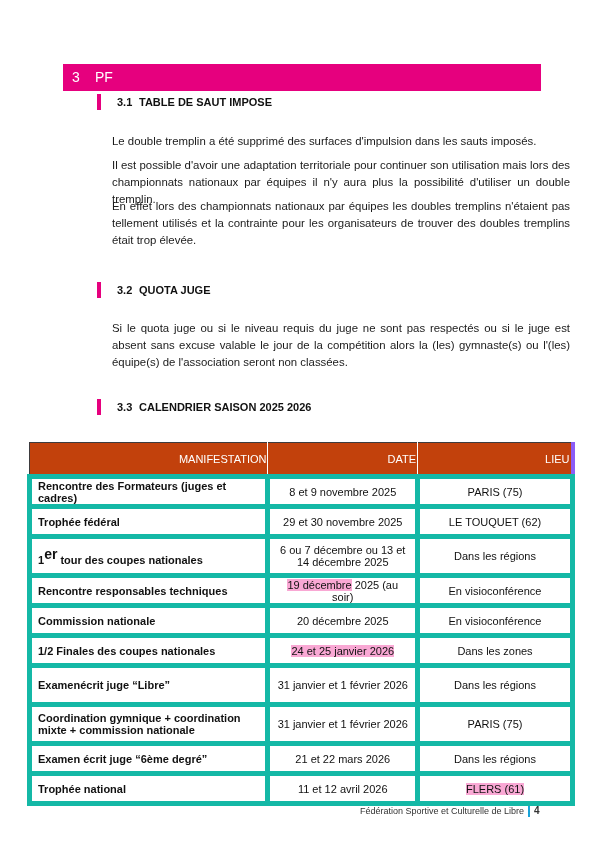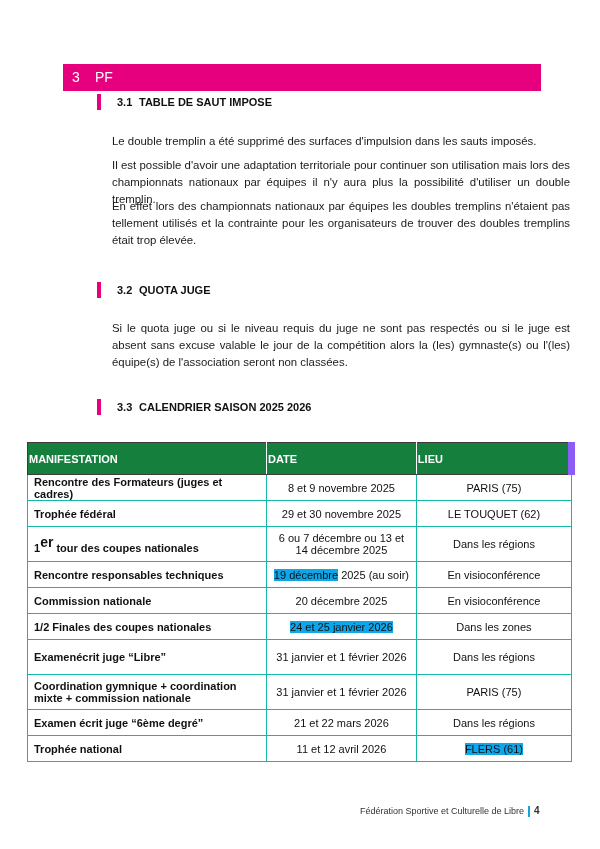--- a/index.html
+++ b/index.html
@@ -11,28 +11,28 @@
   .section-bar .ttl { position: absolute; left: 32px; }
   .subhead { position: absolute; left: 97px; height: 16px; font-size: 11px; font-weight: bold;
              line-height: 16px; color: #111; }
   .subhead .mark { position: absolute; left: 0; top: 0; width: 4px; height: 16px; background: #e6007e; }
   .subhead .snum { position: absolute; left: 20px; }
   .subhead .stitle { position: absolute; left: 42px; white-space: nowrap; }
   .para { position: absolute; left: 72px; width: 458px; font-size: 11.4px; line-height: 17px;
           text-align: justify; color: #1a1a1a; margin: 0; padding-left: 40px; }
   table.cal { position: absolute; left: 27px; top: 442px; width: 548px; border-collapse: collapse;
               font-size: 11px; }
-  table.cal th { background: #15803d; color: #fff; font-weight: bold; height: 29px;
-                 border: 1px solid #3d3b3e; border-right: 1px solid #ffffff; text-align: left; }
-  table.cal th:last-child { border-right: 7px solid #8b5cf6; }
-  table.cal td { border: 1px solid #14b8a6; padding: 0 6px; text-align: center; height: 25px; color: #111; }
+  table.cal th { background: #c2410c; color: #fff; font-weight: normal; height: 29px;
+                 border: 1px solid #3d3b3e; border-right: 1px solid #ffffff; text-align: right; }
+  table.cal th:last-child { border-right: 4px solid #8b5cf6; }
+  table.cal td { border: 5px solid #14b8a6; padding: 0 6px; text-align: center; height: 25px; color: #111; }
   table.cal td.first { text-align: left; font-weight: bold; }
   table.cal tr.tall td { height: 34px; }
   table.cal td.top { vertical-align: top; padding-top: 2px; }
-  .hl { background: #0ea5e9; }
+  .hl { background: #f9a8d4; }
   sup { font-size: 14px; }
   .footer { position: absolute; left: 360px; top: 805px; font-size: 9px; color: #333; white-space: nowrap; }
   .footer .sep { display: inline-block; width: 2px; height: 11px; background: #1aa3d8; vertical-align: middle; margin: 0 4px; }
   .footer .pg { font-weight: bold; font-size: 10px; }
 </style>
 </head>
 <body>
 
 <div class="section-bar">
   <span class="num">3</span>

